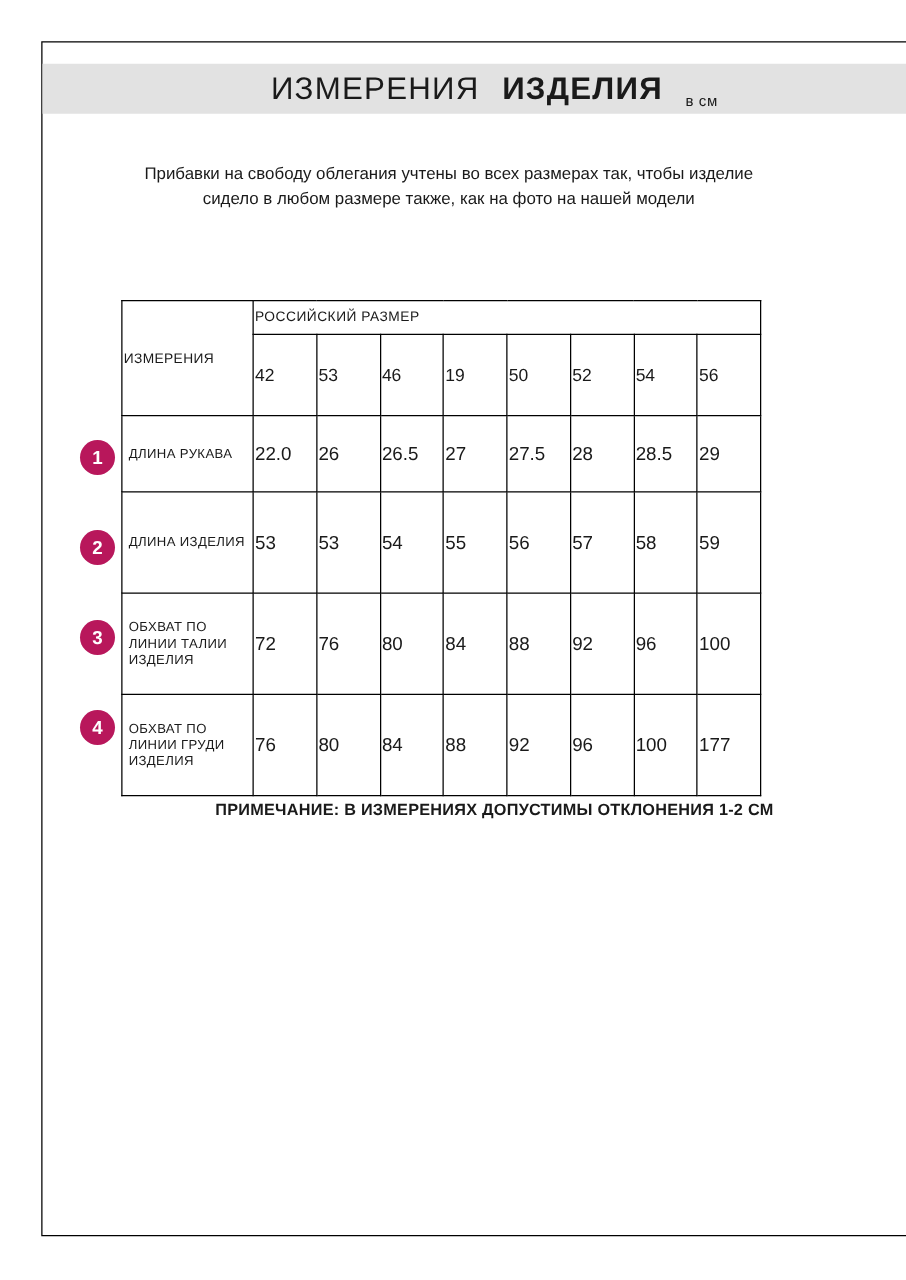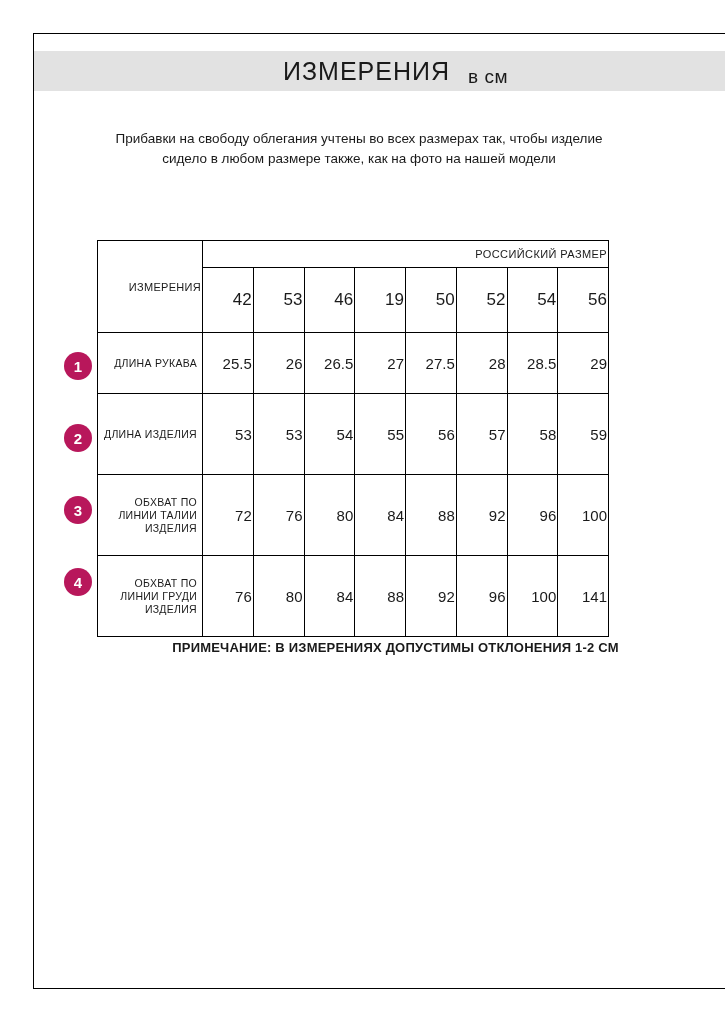--- a/index.html
+++ b/index.html
@@ -48,21 +48,21 @@
     font-size: 25px;
     letter-spacing: 1px;
     font-weight: normal;
   }
   .header-text .h2 {
     font-size: 25px;
     letter-spacing: 1px;
     font-weight: bold;
   }
   .header-text .h3 {
-    font-size: 19px;
+    font-size: 12px;
     letter-spacing: 0.5px;
     font-weight: normal;
     align-self: flex-end;
     padding-bottom: 3px;
   }
   .article-code {
     position: absolute;
     top: 70px;
     width: 100%;
     text-align: center;
@@ -80,36 +80,36 @@
   table.sizes {
     position: absolute;
     left: 63px;
     top: 206px;
     width: 512px;
     border-collapse: collapse;
     table-layout: fixed;
   }
   table.sizes td, table.sizes th {
     border: 1px solid #000000;
-    text-align: right;
+    text-align: left;
     vertical-align: middle;
     font-weight: normal;
   }
   .ru-size-head {
     height: 24px;
     font-size: 11px;
     letter-spacing: 0.4px;
   }
   .meas-head {
     font-size: 11px;
     letter-spacing: 0.3px;
     width: 102px;
   }
   .size-num {
-    font-size: 17px;
+    font-size: 14px;
     font-weight: bold;
     height: 62px;
   }
   .row-label {
     font-size: 10.5px;
     line-height: 13px;
     letter-spacing: 0.3px;
     padding: 4px 5px;
   }
   .cell-val {
@@ -146,20 +146,21 @@
   }
 </style>
 </head>
 <body>
 
 <div class="page">
 
   <div class="header-band"></div>
   <div class="header-text">
     <span class="h1">ИЗМЕРЕНИЯ</span>
+    <span class="h2">ИЗДЕЛИЯ</span>
     <span class="h3">в см</span>
   </div>
 
 
   <div class="intro">Прибавки на свободу облегания учтены во всех размерах так, чтобы изделие сидело в любом размере также, как на фото на нашей модели</div>
 
   <table class="sizes">
     <tbody>
       <tr>
         <td class="meas-head" rowspan="2">ИЗМЕРЕНИЯ</td>
@@ -171,21 +172,21 @@
         <td class="size-num">46</td>
         <td class="size-num">19</td>
         <td class="size-num">50</td>
         <td class="size-num">52</td>
         <td class="size-num">54</td>
         <td class="size-num">56</td>
       </tr>
 
       <tr class="data-row row-first">
         <td class="row-label">ДЛИНА РУКАВА</td>
-        <td class="cell-val">25.5</td>
+        <td class="cell-val">22.0</td>
         <td class="cell-val">26</td>
         <td class="cell-val">26.5</td>
         <td class="cell-val">27</td>
         <td class="cell-val">27.5</td>
         <td class="cell-val">28</td>
         <td class="cell-val">28.5</td>
         <td class="cell-val">29</td>
       </tr>
 
       <tr class="data-row">
@@ -214,21 +215,21 @@
 
       <tr class="data-row">
         <td class="row-label">ОБХВАТ ПО ЛИНИИ ГРУДИ ИЗДЕЛИЯ</td>
         <td class="cell-val">76</td>
         <td class="cell-val">80</td>
         <td class="cell-val">84</td>
         <td class="cell-val">88</td>
         <td class="cell-val">92</td>
         <td class="cell-val">96</td>
         <td class="cell-val">100</td>
-        <td class="cell-val">141</td>
+        <td class="cell-val">177</td>
       </tr>
     </tbody>
   </table>
 
   <div class="badge" style="top:318px">1</div>
   <div class="badge" style="top:390px">2</div>
   <div class="badge" style="top:462px">3</div>
   <div class="badge" style="top:534px">4</div>
 
   <div class="note">ПРИМЕЧАНИЕ: В ИЗМЕРЕНИЯХ ДОПУСТИМЫ ОТКЛОНЕНИЯ 1-2 СМ</div>

